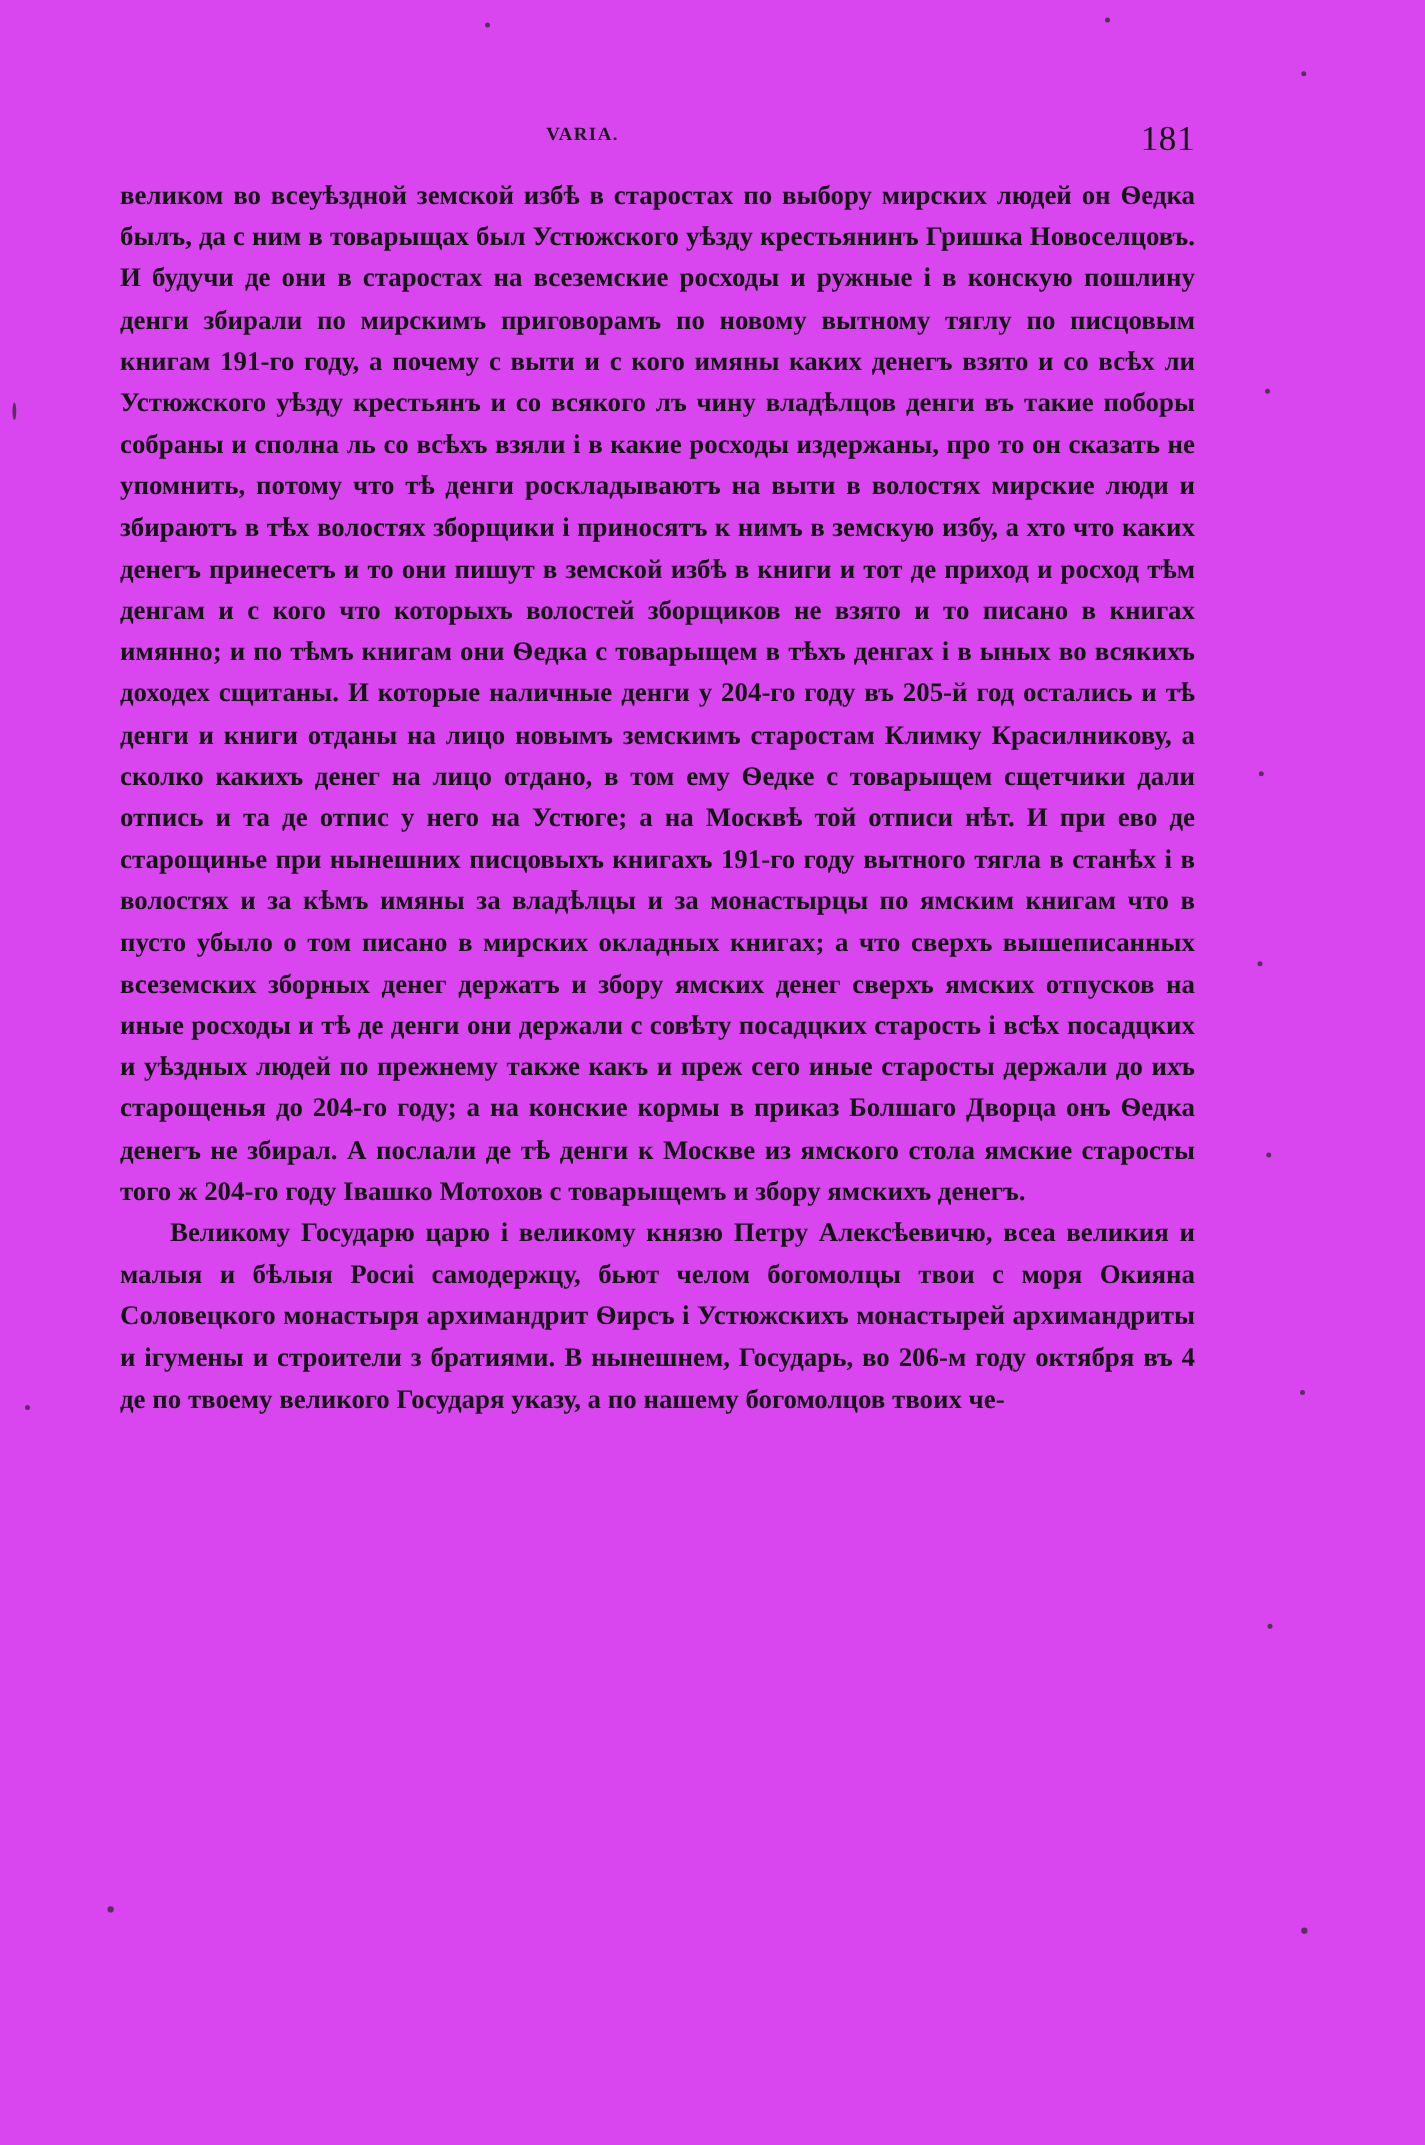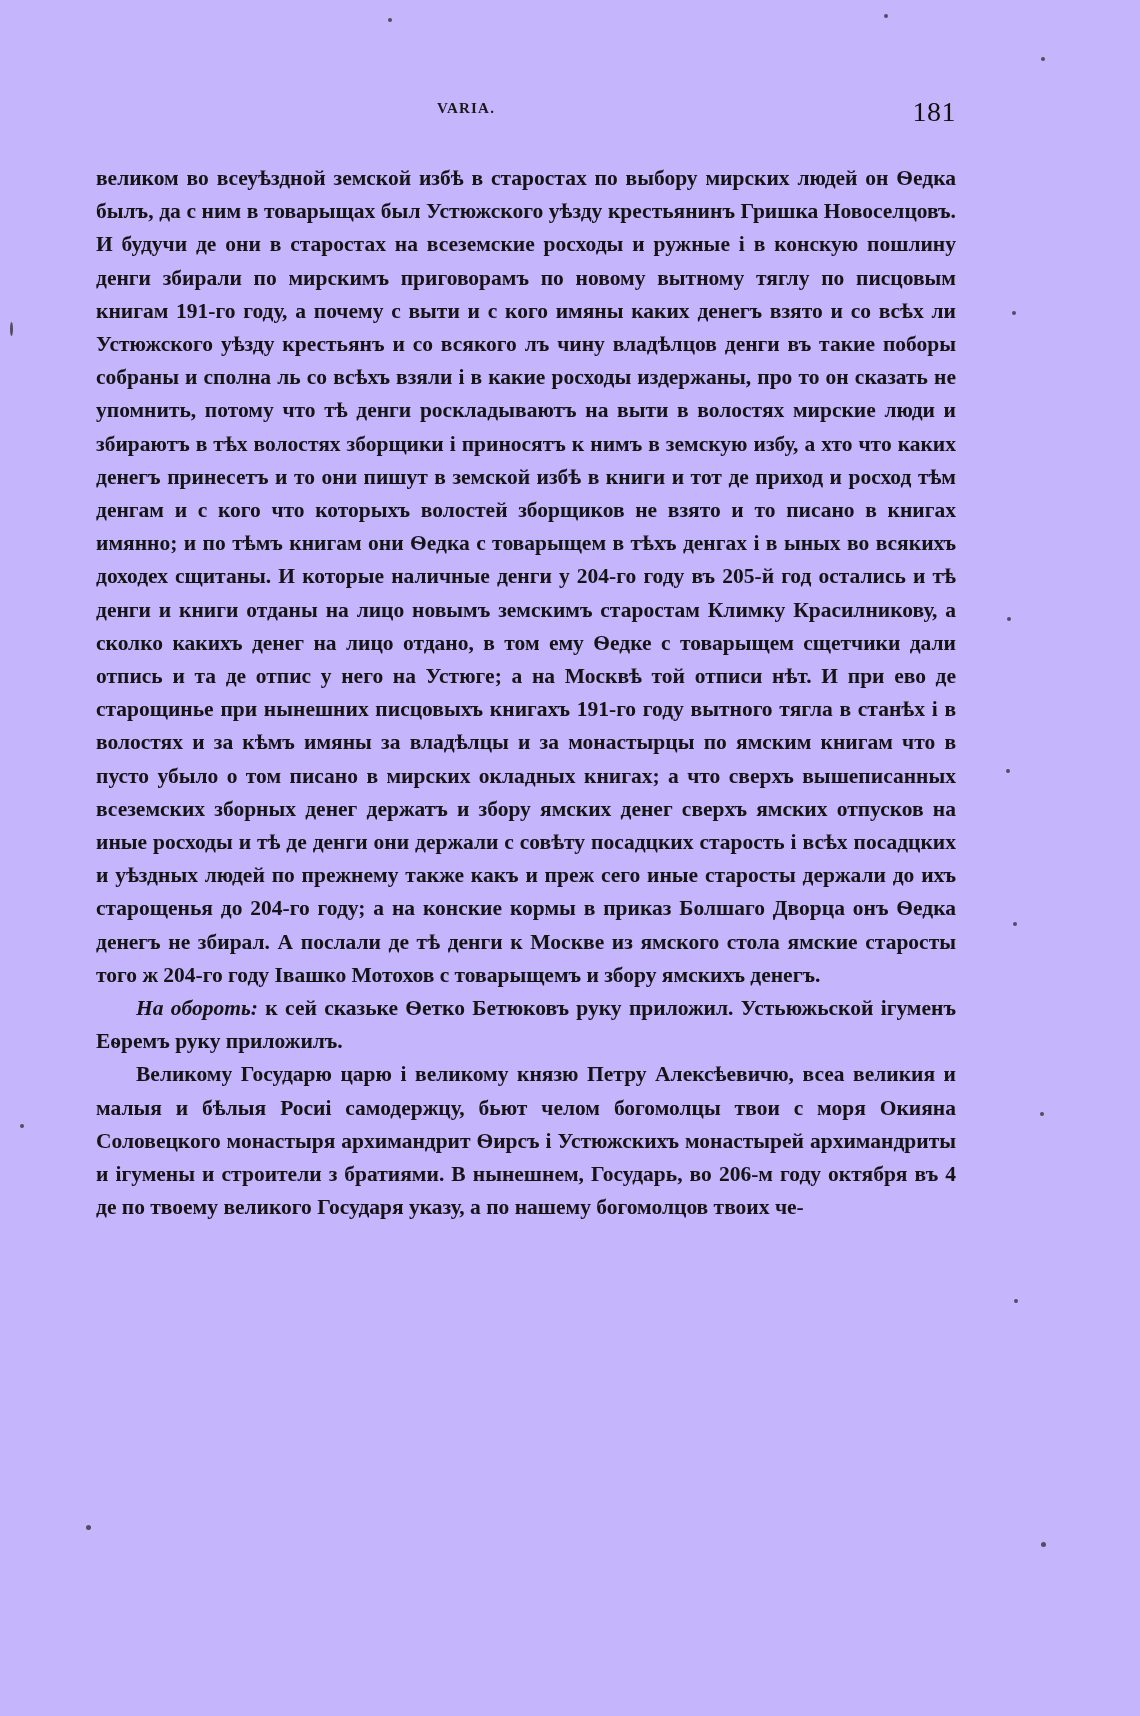--- a/index.html
+++ b/index.html
@@ -14,21 +14,21 @@
     color: #111111;
     position: relative;
     overflow: hidden;
   }
   .page {
     position: absolute;
     left: 0;
     top: 0;
     width: 1140px;
     height: 1716px;
-    background: #c4b5fd;
+    background: #d946ef;
   }
   
   .speck {
     position: absolute;
     background: #2b2b2b;
     border-radius: 50%;
     opacity: .75;
   }
   .content {
     position: absolute;
@@ -55,21 +55,20 @@
     position: absolute;
     right: 0;
     top: -4px;
     font-size: 28px;
     font-weight: 400;
     color: #101010;
     letter-spacing: 0.5px;
     margin-left: 32px;
   }
   .body-text {
-    margin-top: 22px;
     font-size: 21.5px;
     line-height: 33.2px;
     text-align: justify;
     text-justify: inter-word;
     color: #141414;
     -webkit-font-smoothing: none;
   }
   .body-text p {
     margin: 0 0 0 0;
   }
@@ -105,18 +104,17 @@
 
   <div class="content">
 
     <div class="header-row">
       <div class="running-head">VARIA.</div>
       <div class="page-number">181</div>
     </div>
 
     <div class="body-text">
       <p class="heavy">великом во всеуѣздной земской избѣ в старостах по выбору мирских людей он Ѳедка былъ, да с ним в товарыщах был Устюжского уѣзду крестьянинъ Гришка Новоселцовъ. И будучи де они в старостах на всеземские росходы и ружные і в конскую пошлину денги збирали по мирскимъ приговорамъ по новому вытному тяглу по писцовым книгам 191-го году, а почему с выти и с кого имяны каких денегъ взято и со всѣх ли Устюжского уѣзду крестьянъ и со всякого лъ чину владѣлцов денги въ такие поборы собраны и сполна ль со всѣхъ взяли і в какие росходы издержаны, про то он сказать не упомнить, потому что тѣ денги роскладываютъ на выти в волостях мирские люди и збираютъ в тѣх волостях зборщики і приносятъ к нимъ в земскую избу, а хто что каких денегъ принесетъ и то они пишут в земской избѣ в книги и тот де приход и росход тѣм денгам и с кого что которыхъ волостей зборщиков не взято и то писано в книгах имянно; и по тѣмъ книгам они Ѳедка с товарыщем в тѣхъ денгах і в ыных во всякихъ доходех сщитаны. И которые наличные денги у 204-го году въ 205-й год остались и тѣ денги и книги отданы на лицо новымъ земскимъ старостам Климку Красилникову, а сколко какихъ денег на лицо отдано, в том ему Ѳедке с товарыщем сщетчики дали отпись и та де отпис у него на Устюге; а на Москвѣ той отписи нѣт. И при ево де старощинье при нынешних писцовыхъ книгахъ 191-го году вытного тягла в станѣх і в волостях и за кѣмъ имяны за владѣлцы и за монастырцы по ямским книгам что в пусто убыло о том писано в мирских окладных книгах; а что сверхъ вышеписанных всеземских зборных денег держатъ и збору ямских денег сверхъ ямских отпусков на иные росходы и тѣ де денги они держали с совѣту посадцких старость і всѣх посадцких и уѣздных людей по прежнему также какъ и преж сего иные старосты держали до ихъ старощенья до 204-го году; а на конские кормы в приказ Болшаго Дворца онъ Ѳедка денегъ не збирал. А послали де тѣ денги к Москве из ямского стола ямские старосты того ж 204-го году Івашко Мотохов с товарыщемъ и збору ямскихъ денегъ.</p>
-      <p class="indent heavy"><span class="ital">На обороть:</span><span> к сей сказьке Ѳетко Бетюковъ руку приложил. Устьюжьской ігуменъ Еѳремъ руку приложилъ.</span></p>
       <p class="indent heavy">Великому Государю царю і великому князю Петру Алексѣевичю, всеа великия и малыя и бѣлыя Росиі самодержцу, бьют челом богомолцы твои с моря Окияна Соловецкого монастыря архимандрит Ѳирсъ і Устюжскихъ монастырей архимандриты и ігумены и строители з братиями. В нынешнем, Государь, во 206-м году октября въ 4 де по твоему великого Государя указу, а по нашему богомолцов твоих че-</p>
     </div>
 
   </div>
 </div>
 
 </body></html>

